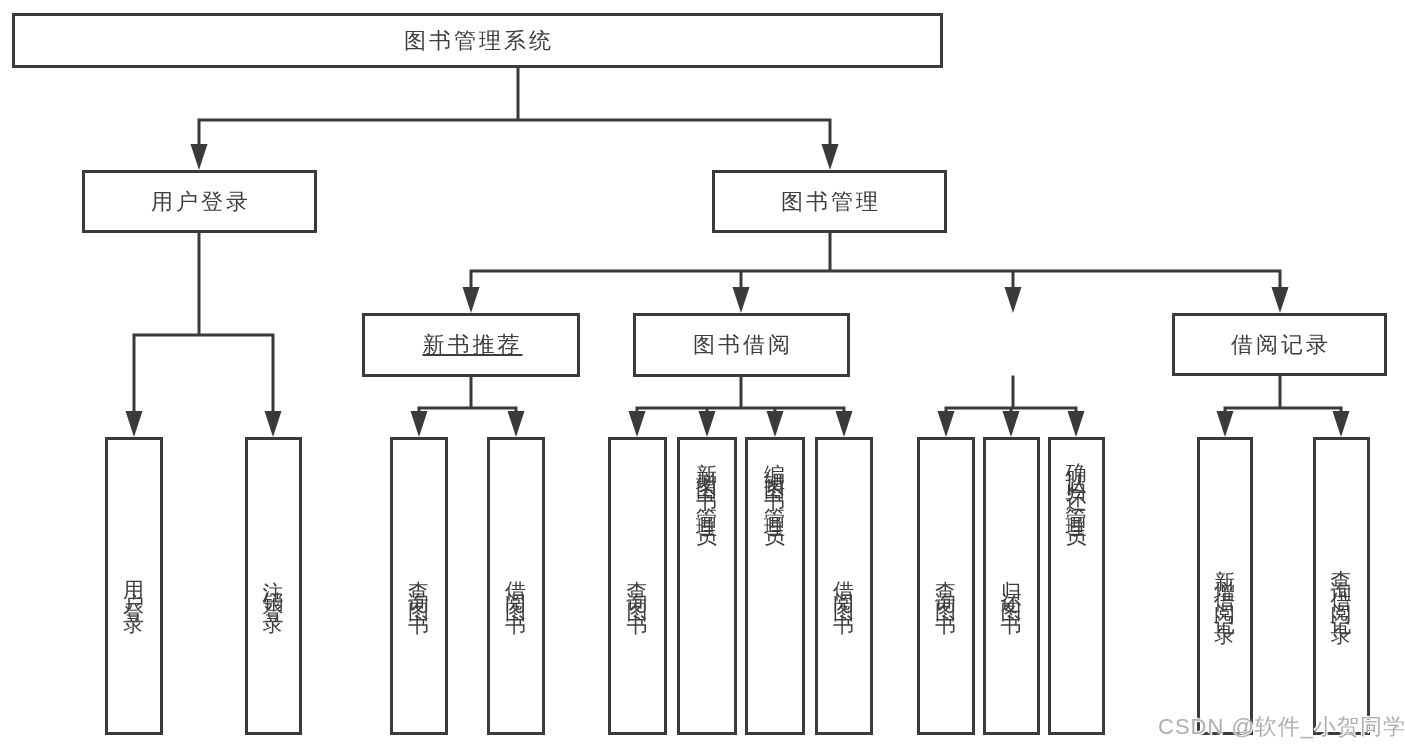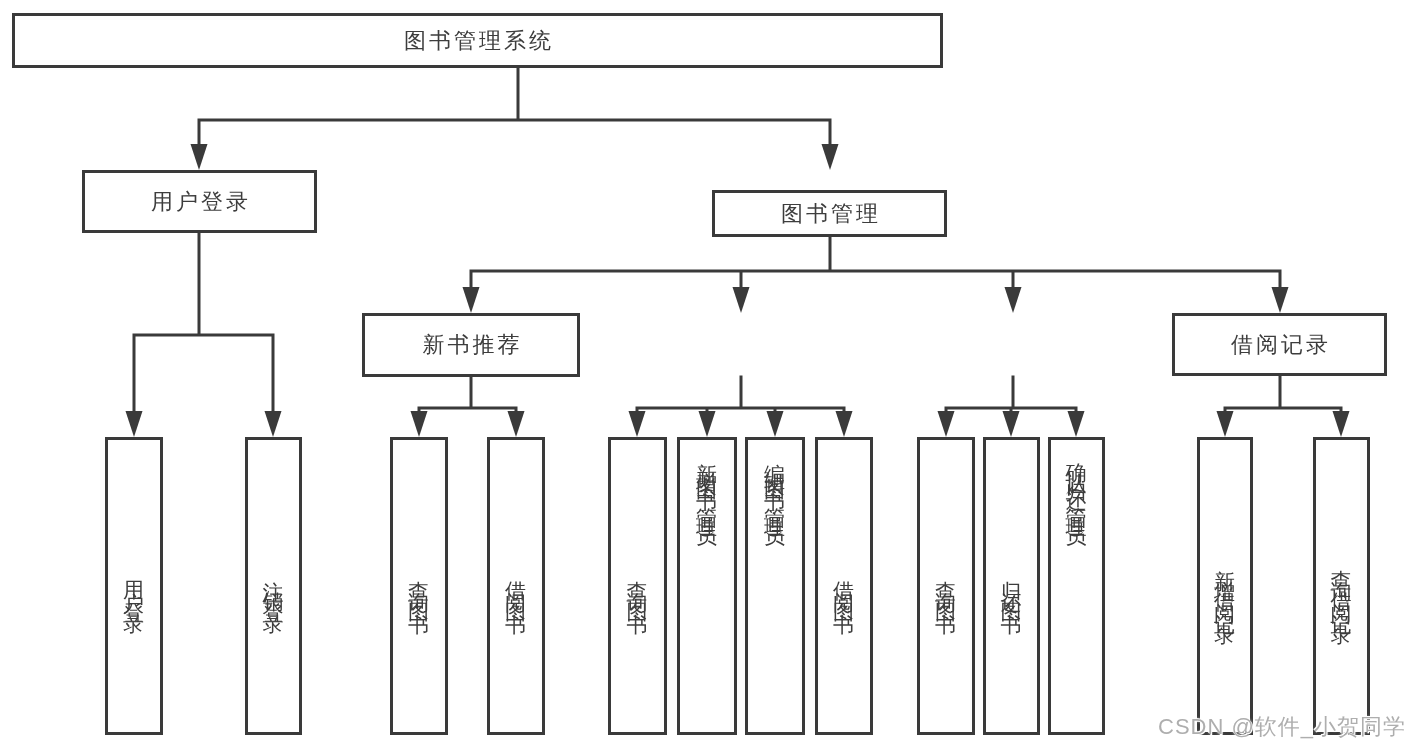--- a/index.html
+++ b/index.html
@@ -93,26 +93,29 @@
     </g>
   </svg>
 
   <div class="node h" style="left:12px;top:13px;width:931px;height:55px;">
     <span>图书管理系统</span>
   </div>
 
   <div class="node h" style="left:82px;top:170px;width:235px;height:63px;">
     <span>用户登录</span>
   </div>
-  <div class="node h" style="left:712px;top:170px;width:235px;height:47px;margin-top:20px;">
+  <div class="node h" style="left:712px;top:170px;width:235px;height:63px;">
     <span>图书管理</span>
   </div>
 
-  <div class="node h" style="left:362px;top:313px;width:218px;height:64px;">
+  <div class="node h" style="left:362px;top:313px;width:218px;height:64px;text-decoration:underline;">
     <span>新书推荐</span>
+  </div>
+  <div class="node h" style="left:633px;top:313px;width:217px;height:64px;">
+    <span>图书借阅</span>
   </div>
   <div class="node h" style="left:1172px;top:313px;width:215px;height:63px;font-family:Liberation Mono, monospace;">
     <span>借阅记录</span>
   </div>
 
   <div class="node v" style="left:105px;top:437px;width:58px;height:298px;">
     <span class="vtext">用户登录</span>
   </div>
   <div class="node v" style="left:245px;top:437px;width:57px;height:298px;">
     <span class="vtext">注销登录</span>

